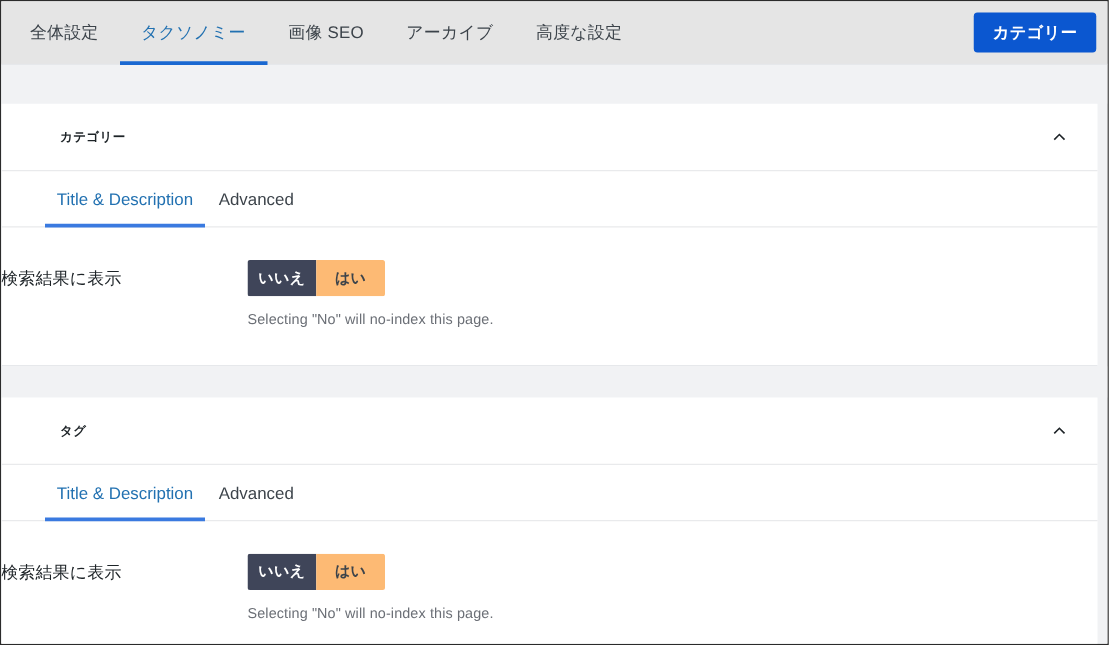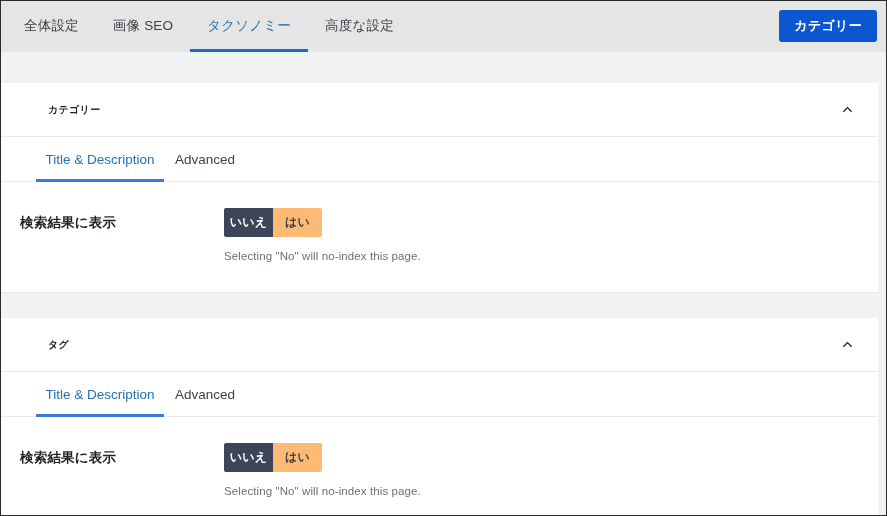--- a/index.html
+++ b/index.html
@@ -176,39 +176,38 @@
   }
 
   
   .field-row {
     display: flex;
     padding: 26px 0 30px 0;
     align-items: flex-start;
   }
 
   .field-label {
-    width: 223px;
-    padding-left: 19px;
+    width: 197px;
     font-size: 13.5px;
-    font-weight: bold;
+    font-weight: normal;
     color: #1d2327;
     padding-top: 6px;
     letter-spacing: 0.2px;
   }
 
   .field-control {
     display: flex;
     flex-direction: column;
   }
 
   .toggle-group {
     display: flex;
     border-radius: 2px;
     overflow: hidden;
-    width: 98px;
+    width: 110px;
   }
 
   .toggle-option {
     flex: 1;
     height: 29px;
     display: flex;
     align-items: center;
     justify-content: center;
     font-size: 12px;
     font-weight: bold;
@@ -231,25 +230,28 @@
   }
 </style>
 </head>
 <body>
 
 <div class="topbar">
   <div class="nav-tabs">
     <div class="nav-tab">
       <span>全体設定</span>
     </div>
+    <div class="nav-tab active">
+      <span>タクソノミー</span>
+    </div>
     <div class="nav-tab">
       <span>画像 SEO</span>
     </div>
-    <div class="nav-tab active">
-      <span>タクソノミー</span>
+    <div class="nav-tab">
+      <span>アーカイブ</span>
     </div>
     <div class="nav-tab">
       <span>高度な設定</span>
     </div>
   </div>
   <div class="topbar-right">
     <button class="save-button">カテゴリー</button>
   </div>
 </div>
 

